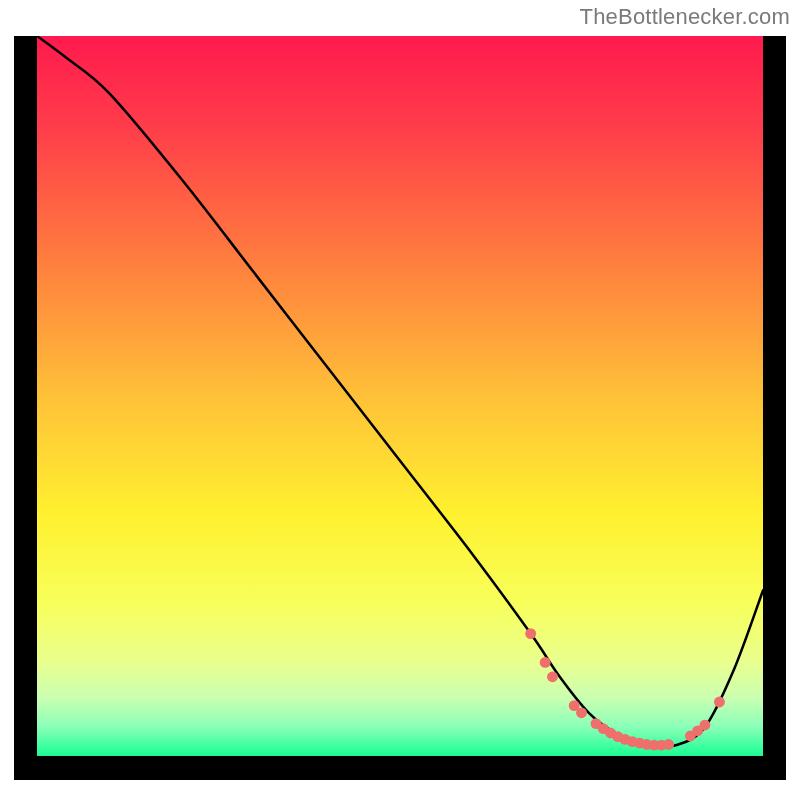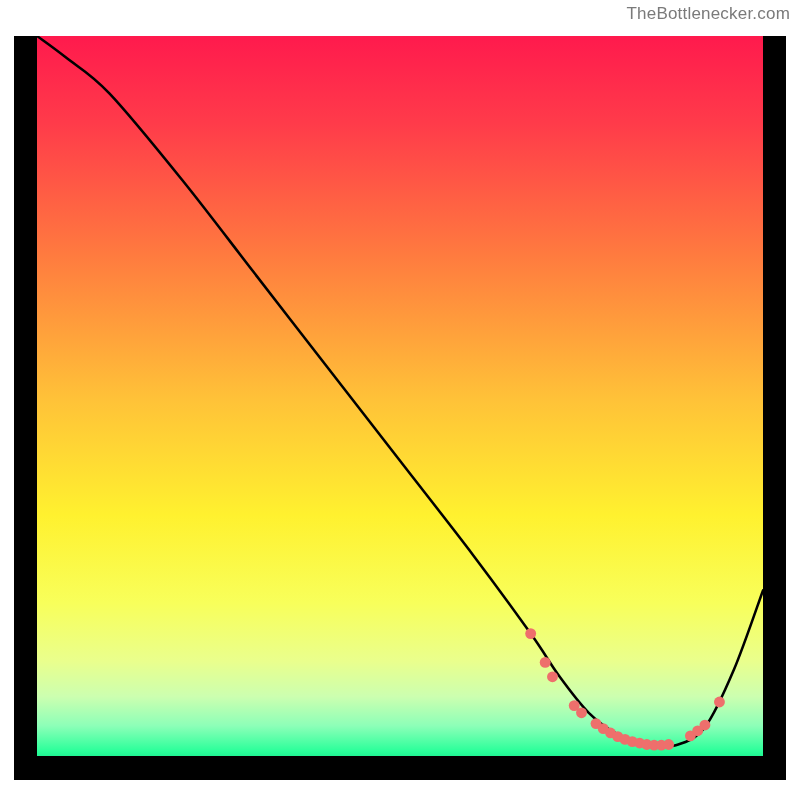--- a/index.html
+++ b/index.html
@@ -13,21 +13,21 @@
   }
   .wrap {
     position: relative;
     width: 800px;
     height: 800px;
   }
   .attribution {
     position: absolute;
     top: 4px;
     right: 10px;
-    font-size: 17px;
+    font-size: 22px;
     color: #7a7a7a;
     font-weight: 400;
     letter-spacing: 0.2px;
   }
   .plot-outer {
     position: absolute;
     left: 14px;
     top: 36px;
     width: 772px;
     height: 744px;

